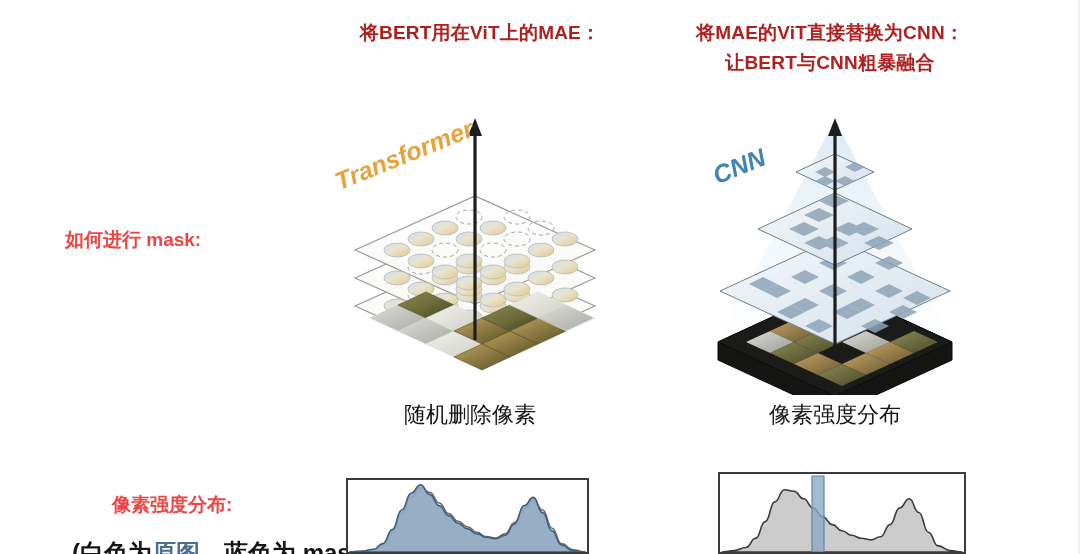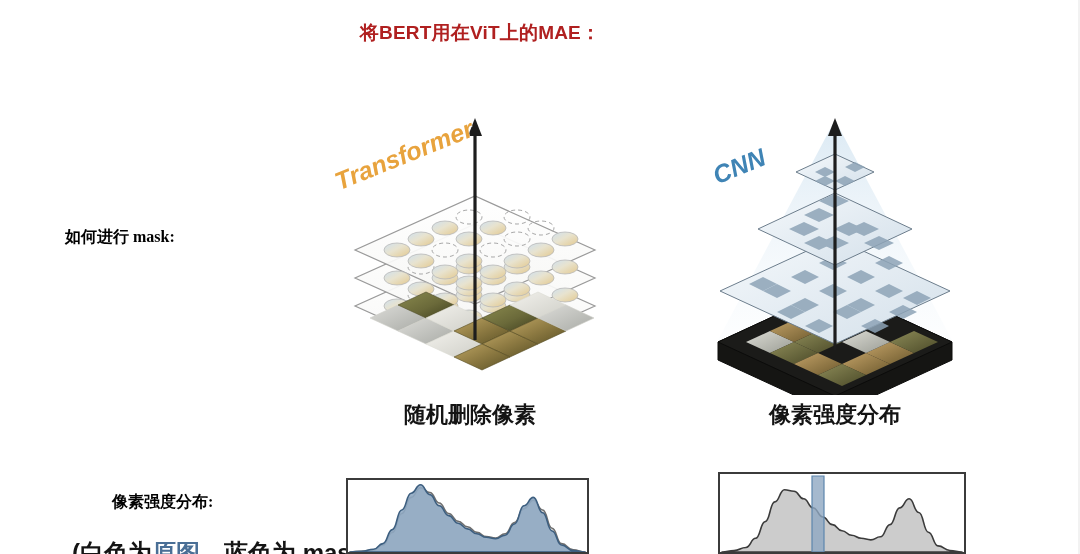--- a/index.html
+++ b/index.html
@@ -35,43 +35,42 @@
     white-space: nowrap;
   }
   .col-title .ln { display: block; }
   #title-left  { left: 300px; top: 18px; width: 360px; }
   #title-right { left: 660px; top: 18px; width: 340px; }
 
   
   .row-label {
     position: absolute;
     font-weight: bold;
-    color: #000000;
-    font-size: 16px;
+    color: #ef4444;
+    font-size: 19px;
     white-space: nowrap;
-    font-family: Liberation Serif, serif;
   }
   #row-label-mask { left: 65px; top: 227px; }
   #row-label-hist { left: 92px; top: 492px; margin-left: 20px; }
   #row-label-hist-sub {
     position: absolute;
     left: 72px;
     top: 537px;
     font-weight: bold;
     font-size: 24px;
     white-space: nowrap;
     color: #141414;
   }
   #row-label-hist-sub .accent { color: #4a6f96; }
 
   
   .fig-caption {
     position: absolute;
     text-align: center;
-    font-weight: bold;
+    font-weight: normal;
     font-size: 22px;
     color: #141414;
     white-space: nowrap;
   }
   #caption-left  { left: 340px; top: 400px; width: 260px; }
   #caption-right { left: 705px; top: 400px; width: 260px; }
 
   
   .arch-label {
     position: absolute;
@@ -131,20 +130,22 @@
 </head>
 <body>
 
 <div class="slide">
 
   <div class="col-title" id="title-left">
     <span class="ln">将BERT用在ViT上的MAE：</span>
   </div>
 
   <div class="col-title" id="title-right">
+    <span class="ln">将MAE的ViT直接替换为CNN：</span>
+    <span class="ln">让BERT与CNN粗暴融合</span>
   </div>
 
   <div class="row-label" id="row-label-mask">如何进行 mask:</div>
   <div class="row-label" id="row-label-hist">像素强度分布:</div>
   <div id="row-label-hist-sub">
     <span>(白色为</span><span class="accent">原图</span><span>，蓝色为 mask 后图像)</span>
   </div>
 
   <div class="diagram" id="diagram-vit">
     <svg width="290" height="285" viewBox="0 0 290 285">

